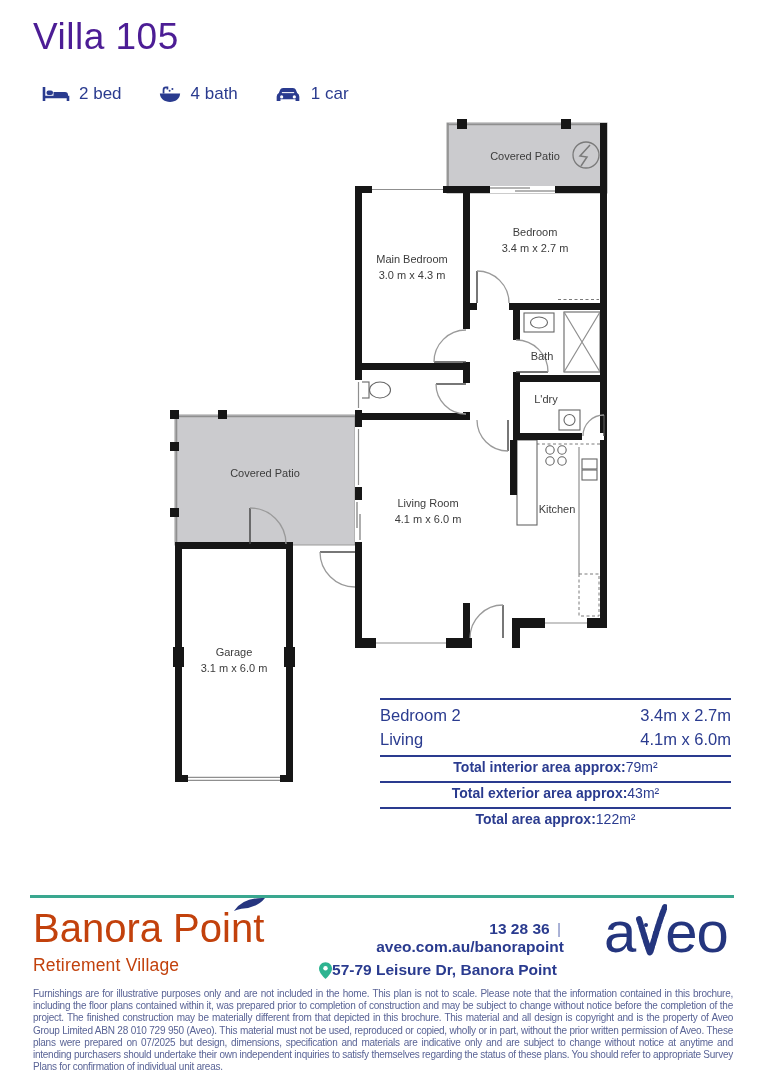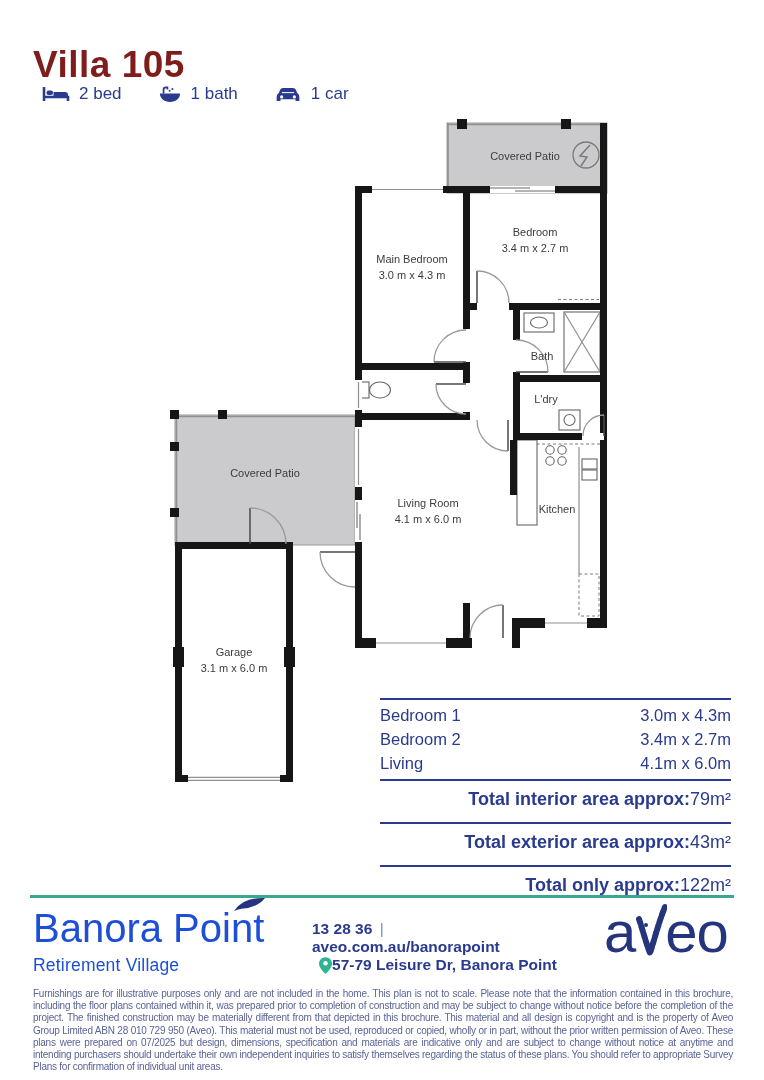--- a/index.html
+++ b/index.html
@@ -1,20 +1,20 @@
 <!DOCTYPE html>
 <html><head>
 <meta charset="utf-8">
 <style>
   * { margin:0; padding:0; box-sizing:border-box; }
   body { background:#fff; font-family:"Liberation Sans", sans-serif; }
   .page { position:relative; width:764px; height:1080px; background:#ffffff; overflow:hidden; }
 
   
-  .title { position:absolute; left:33px; top:44px; font-size:37px; color:#7f1d1d; letter-spacing:0.5px;font-weight:bold; }
+  .title { position:absolute; left:33px; top:16px; font-size:37px; color:#4c1d95; letter-spacing:0.5px; }
   .features { position:absolute; left:33px; top:84px; display:flex; gap:27px; align-items:center; }
   .feature { display:flex; align-items:center; gap:9px; color:#2a3b8f; font-size:17px;padding-left:9px; }
   .feature svg { display:block; }
 
   
   .fp { position:absolute; left:158px; top:110px; }
   .fp text { font-family:"Liberation Sans", sans-serif; font-size:11px; fill:#3c3c3c; }
   .w { fill:#161616; }
   .gapw { fill:#ffffff; }
   .wl { stroke:#8f8f8f; stroke-width:1.2; }
@@ -23,31 +23,31 @@
   .panel { stroke:#4a4a4a; stroke-width:1.5; }
   .fx { fill:#ffffff; stroke:#666; stroke-width:1.1; }
   .dash { stroke:#7a7a7a; stroke-width:1; stroke-dasharray:3,2.5; fill:none; }
   .patio { fill:#cbcbce; stroke:#9a9a9a; stroke-width:1; }
   .thin { stroke:#8f8f8f; stroke-width:1.6; }
 
   
   .area-table { position:absolute; left:380px; top:698px; width:351px; color:#2a3b8f; border-top:2px solid #2a3b8f; }
   .arow { display:flex; justify-content:space-between; align-items:center; height:24px; font-size:16.5px; }
   .arow:first-of-type { margin-top:3px; }
-  .trow { display:flex; justify-content:flex-end; align-items:center; border-top:2px solid #2a3b8f; font-weight:bold; font-size:18px; padding:8px 0; margin-top:4px; }
+  .trow { display:flex; justify-content:center; align-items:center; border-top:2px solid #2a3b8f; font-weight:bold; font-size:14px; padding:2px 0; margin-top:4px; }
   .trow .tval { font-weight:normal; }
 
   
   .rule { position:absolute; left:30px; top:895px; width:704px; height:3px; background:#3aa78f; }
-  .banora { position:absolute; left:33px; top:906px; color:#1d4ed8; }
+  .banora { position:absolute; left:33px; top:906px; color:#c2410c; }
   .banora-name { font-size:40px; letter-spacing:0px; position:relative; display:inline-block; }
   .banora-leaf { position:absolute; left:199px; top:-9px; }
   .banora-sub { font-size:17.5px; margin-top:4px; letter-spacing:0.2px; }
-  .contact { position:absolute; left:312px; top:920px; width:252px; text-align:left; color:#2a3b8f; font-weight:bold; font-size:15.5px; }
-  .contact .line2 { display:flex; justify-content:center; align-items:center; }
+  .contact { position:absolute; left:312px; top:920px; width:252px; text-align:right; color:#2a3b8f; font-weight:bold; font-size:15.5px; }
+  .contact .line2 { margin-top:5px; display:flex; justify-content:center; align-items:center; }
   .contact .sep { font-weight:normal; color:#7c89c0; padding:0 3px; }
   .aveo { position:absolute; left:604px; top:903px; display:flex; align-items:flex-end; color:#24357e; font-size:58px; letter-spacing:-1px; line-height:1; }
   .aveo .v-leaf { margin:0 -2px 2px -2px; }
 
   .disclaimer { position:absolute; left:33px; top:988px; width:700px; font-size:10px; line-height:1.22; letter-spacing:-0.25px; color:#5a6496; text-align:justify; }
 </style>
 </head>
 <body>
 
 <div class="page">
@@ -63,21 +63,21 @@
       </svg>
       <span>2 bed</span>
     </div>
     <div class="feature">
       <svg width="24" height="19" viewBox="0 0 26 20">
         <path d="M2,9 h22 c-0.5,6 -5,9 -11,9 c-6,0 -10.5,-3 -11,-9 z" fill="#2a3b8f"></path>
         <path d="M6,9 V5 q0,-2.6 2.6,-2.6 h1.6 v2.2" stroke="#2a3b8f" stroke-width="1.9" fill="none"></path>
         <circle cx="12.6" cy="6" r="1.1" fill="#2a3b8f"></circle>
         <circle cx="15.6" cy="4" r="1.1" fill="#2a3b8f"></circle>
       </svg>
-      <span>1 bath</span>
+      <span>4 bath</span>
     </div>
     <div class="feature">
       <svg width="28" height="17" viewBox="0 0 28 18">
         <path d="M2,16 v-4.5 q0,-3 2.3,-4 l1.4,-3.4 Q6.4,2 8.8,2 h10.4 q2.4,0 3.1,2.1 l1.4,3.3 q2.3,1 2.3,4 V16 h-4 v-2 H6 v2 z" fill="#2a3b8f"></path>
         <circle cx="7.3" cy="11.6" r="1.7" fill="#ffffff"></circle>
         <circle cx="20.7" cy="11.6" r="1.7" fill="#ffffff"></circle>
         <path d="M7.5,7 h13" stroke="#ffffff" stroke-width="1.1"></path>
       </svg>
       <span>1 car</span>
     </div>
@@ -211,41 +211,37 @@
       <text x="270" y="413">4.1 m x 6.0 m</text>
       <text x="399" y="403">Kitchen</text>
       <text x="107" y="367">Covered Patio</text>
       <text x="76" y="546">Garage</text>
       <text x="76" y="562">3.1 m x 6.0 m</text>
     </g>
   </svg>
 
   <div class="area-table">
     <div class="arow">
-      <span>Bedroom 1</span>
-      <span>3.0m x 4.3m</span>
-    </div>
-    <div class="arow">
       <span>Bedroom 2</span>
       <span>3.4m x 2.7m</span>
     </div>
     <div class="arow">
       <span>Living</span>
       <span>4.1m x 6.0m</span>
     </div>
     <div class="trow">
       <span>Total interior area approx:</span>
       <span class="tval">79m²</span>
     </div>
     <div class="trow">
       <span>Total exterior area approx:</span>
       <span class="tval">43m²</span>
     </div>
     <div class="trow">
-      <span>Total only approx:</span>
+      <span>Total area approx:</span>
       <span class="tval">122m²</span>
     </div>
   </div>
 
   <div class="rule"></div>
 
   <div class="banora">
     <div class="banora-name">
       <span>Banora Point</span>
       <svg class="banora-leaf" width="36" height="15" viewBox="0 0 30 14">

